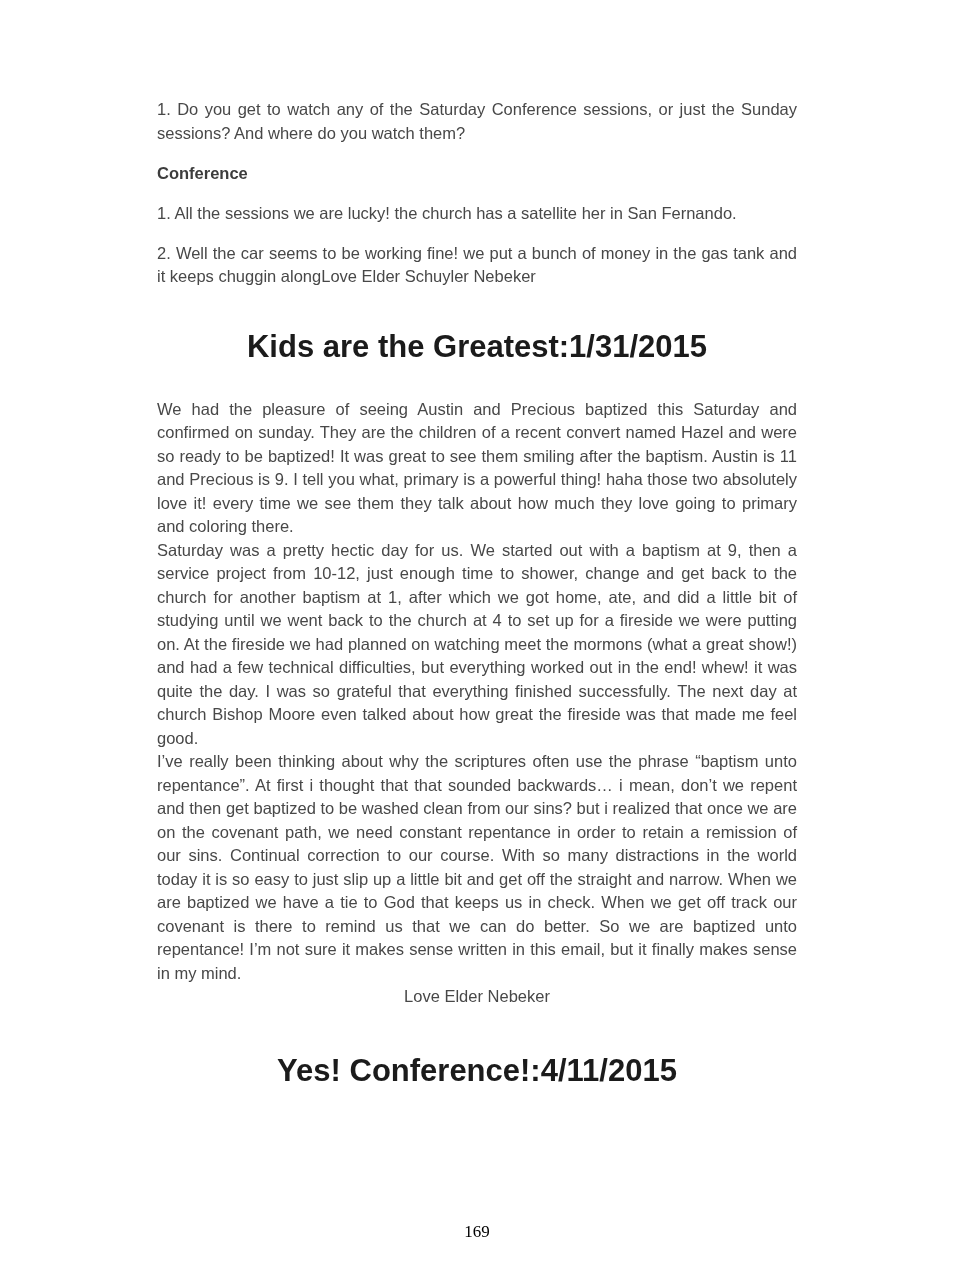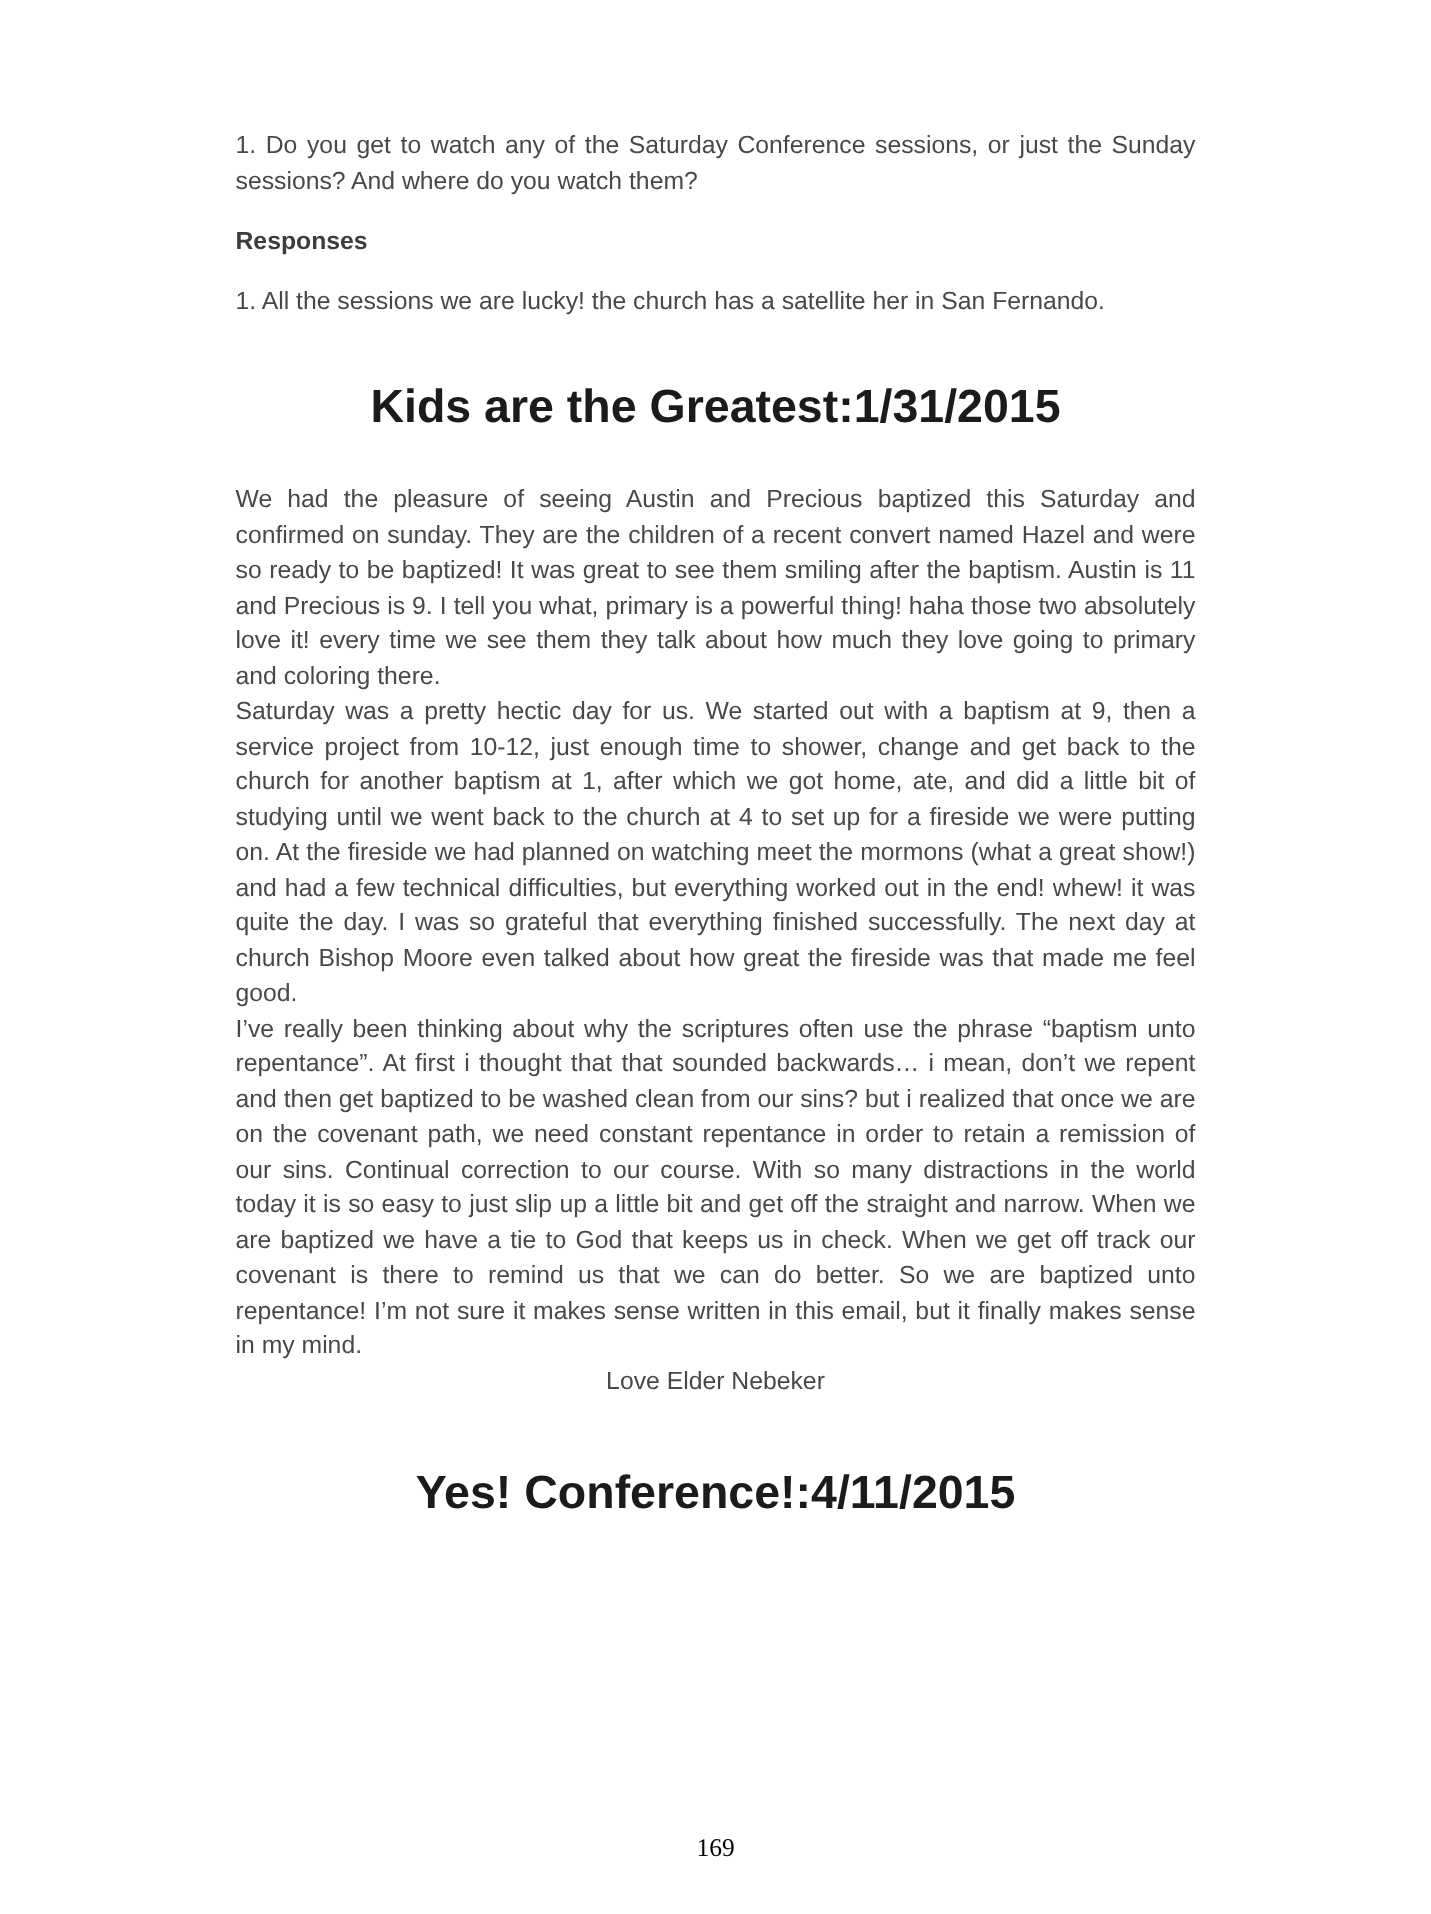--- a/index.html
+++ b/index.html
@@ -9,21 +9,21 @@
   }
   body {
     width: 954px;
     height: 1276px;
     position: relative;
     font-family: "Liberation Sans", sans-serif;
     overflow: hidden;
   }
   .page {
     width: 640px;
-    margin: 0 auto;
+    margin: 12px auto;
     padding-top: 86px;
     color: #484848;
     font-size: 16.5px;
     line-height: 23.5px;
   }
   .para {
     margin: 0 0 16.5px 0;
     text-align: justify;
   }
   .responses-label {
@@ -61,23 +61,24 @@
     color: #000000;
   }
 </style>
 </head>
 <body>
 
 <div class="page">
 
   <p class="para">1. Do you get to watch any of the Saturday Conference sessions, or just the Sunday sessions? And where do you watch them?</p>
 
-  <p class="responses-label">Responses</p>
+  <p class="responses-label">Conference</p>
 
   <p class="para">1. All the sessions we are lucky! the church has a satellite her in San Fernando.</p>
+  <p class="para">2. Well the car seems to be working fine! we put a bunch of money in the gas tank and it keeps chuggin alongLove Elder Schuyler Nebeker</p>
 
   <h1 class="post-title">Kids are the Greatest:1/31/2015</h1>
 
   <div class="body-block">
     <p>We had the pleasure of seeing Austin and Precious baptized this Saturday and confirmed on sunday. They are the children of a recent convert named Hazel and were so ready to be baptized! It was great to see them smiling after the baptism. Austin is 11 and Precious is 9. I tell you what, primary is a powerful thing! haha those two absolutely love it! every time we see them they talk about how much they love going to primary and coloring there.</p>
     <p>Saturday was a pretty hectic day for us. We started out with a baptism at 9, then a service project from 10-12, just enough time to shower, change and get back to the church for another baptism at 1, after which we got home, ate, and did a little bit of studying until we went back to the church at 4 to set up for a fireside we were putting on. At the fireside we had planned on watching meet the mormons (what a great show!) and had a few technical difficulties, but everything worked out in the end! whew! it was quite the day. I was so grateful that everything finished successfully. The next day at church Bishop Moore even talked about how great the fireside was that made me feel good.</p>
     <p>I’ve really been thinking about why the scriptures often use the phrase “baptism unto repentance”. At first i thought that that sounded backwards… i mean, don’t we repent and then get baptized to be washed clean from our sins? but i realized that once we are on the covenant path, we need constant repentance in order to retain a remission of our sins. Continual correction to our course. With so many distractions in the world today it is so easy to just slip up a little bit and get off the straight and narrow. When we are baptized we have a tie to God that keeps us in check. When we get off track our covenant is there to remind us that we can do better. So we are baptized unto repentance! I’m not sure it makes sense written in this email, but it finally makes sense in my mind.</p>
     <p class="signature">Love Elder Nebeker</p>
   </div>
 

